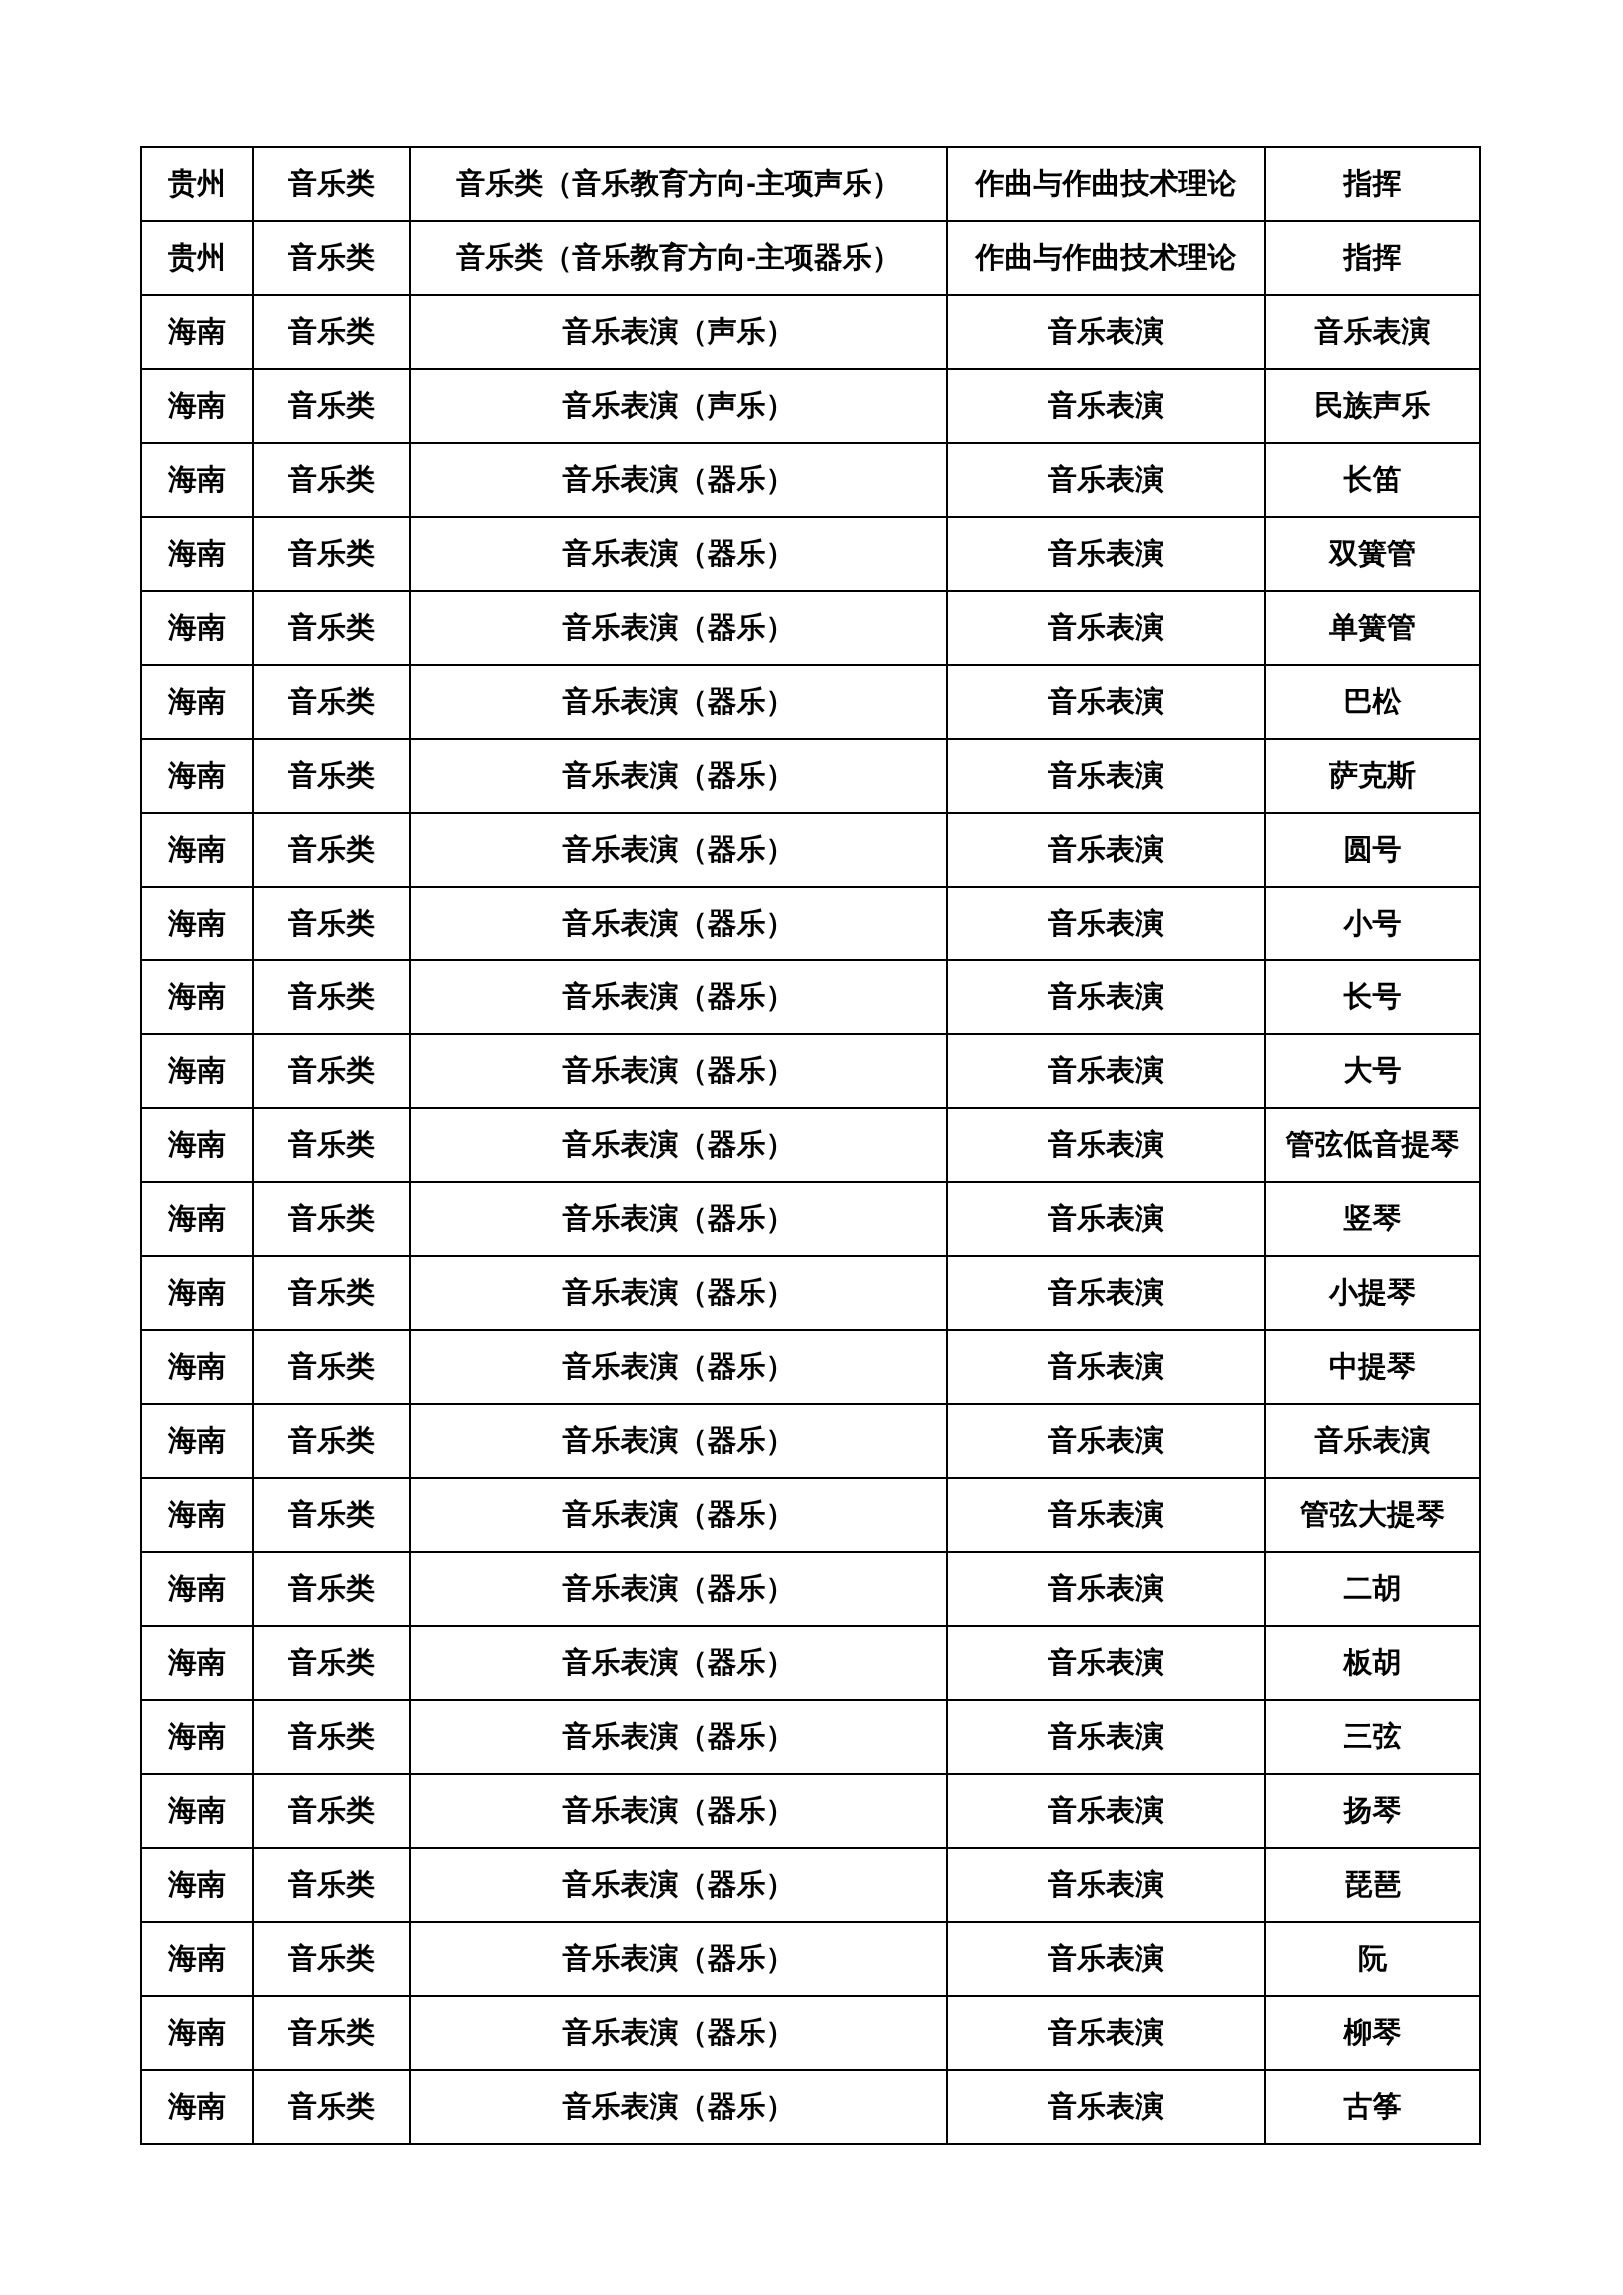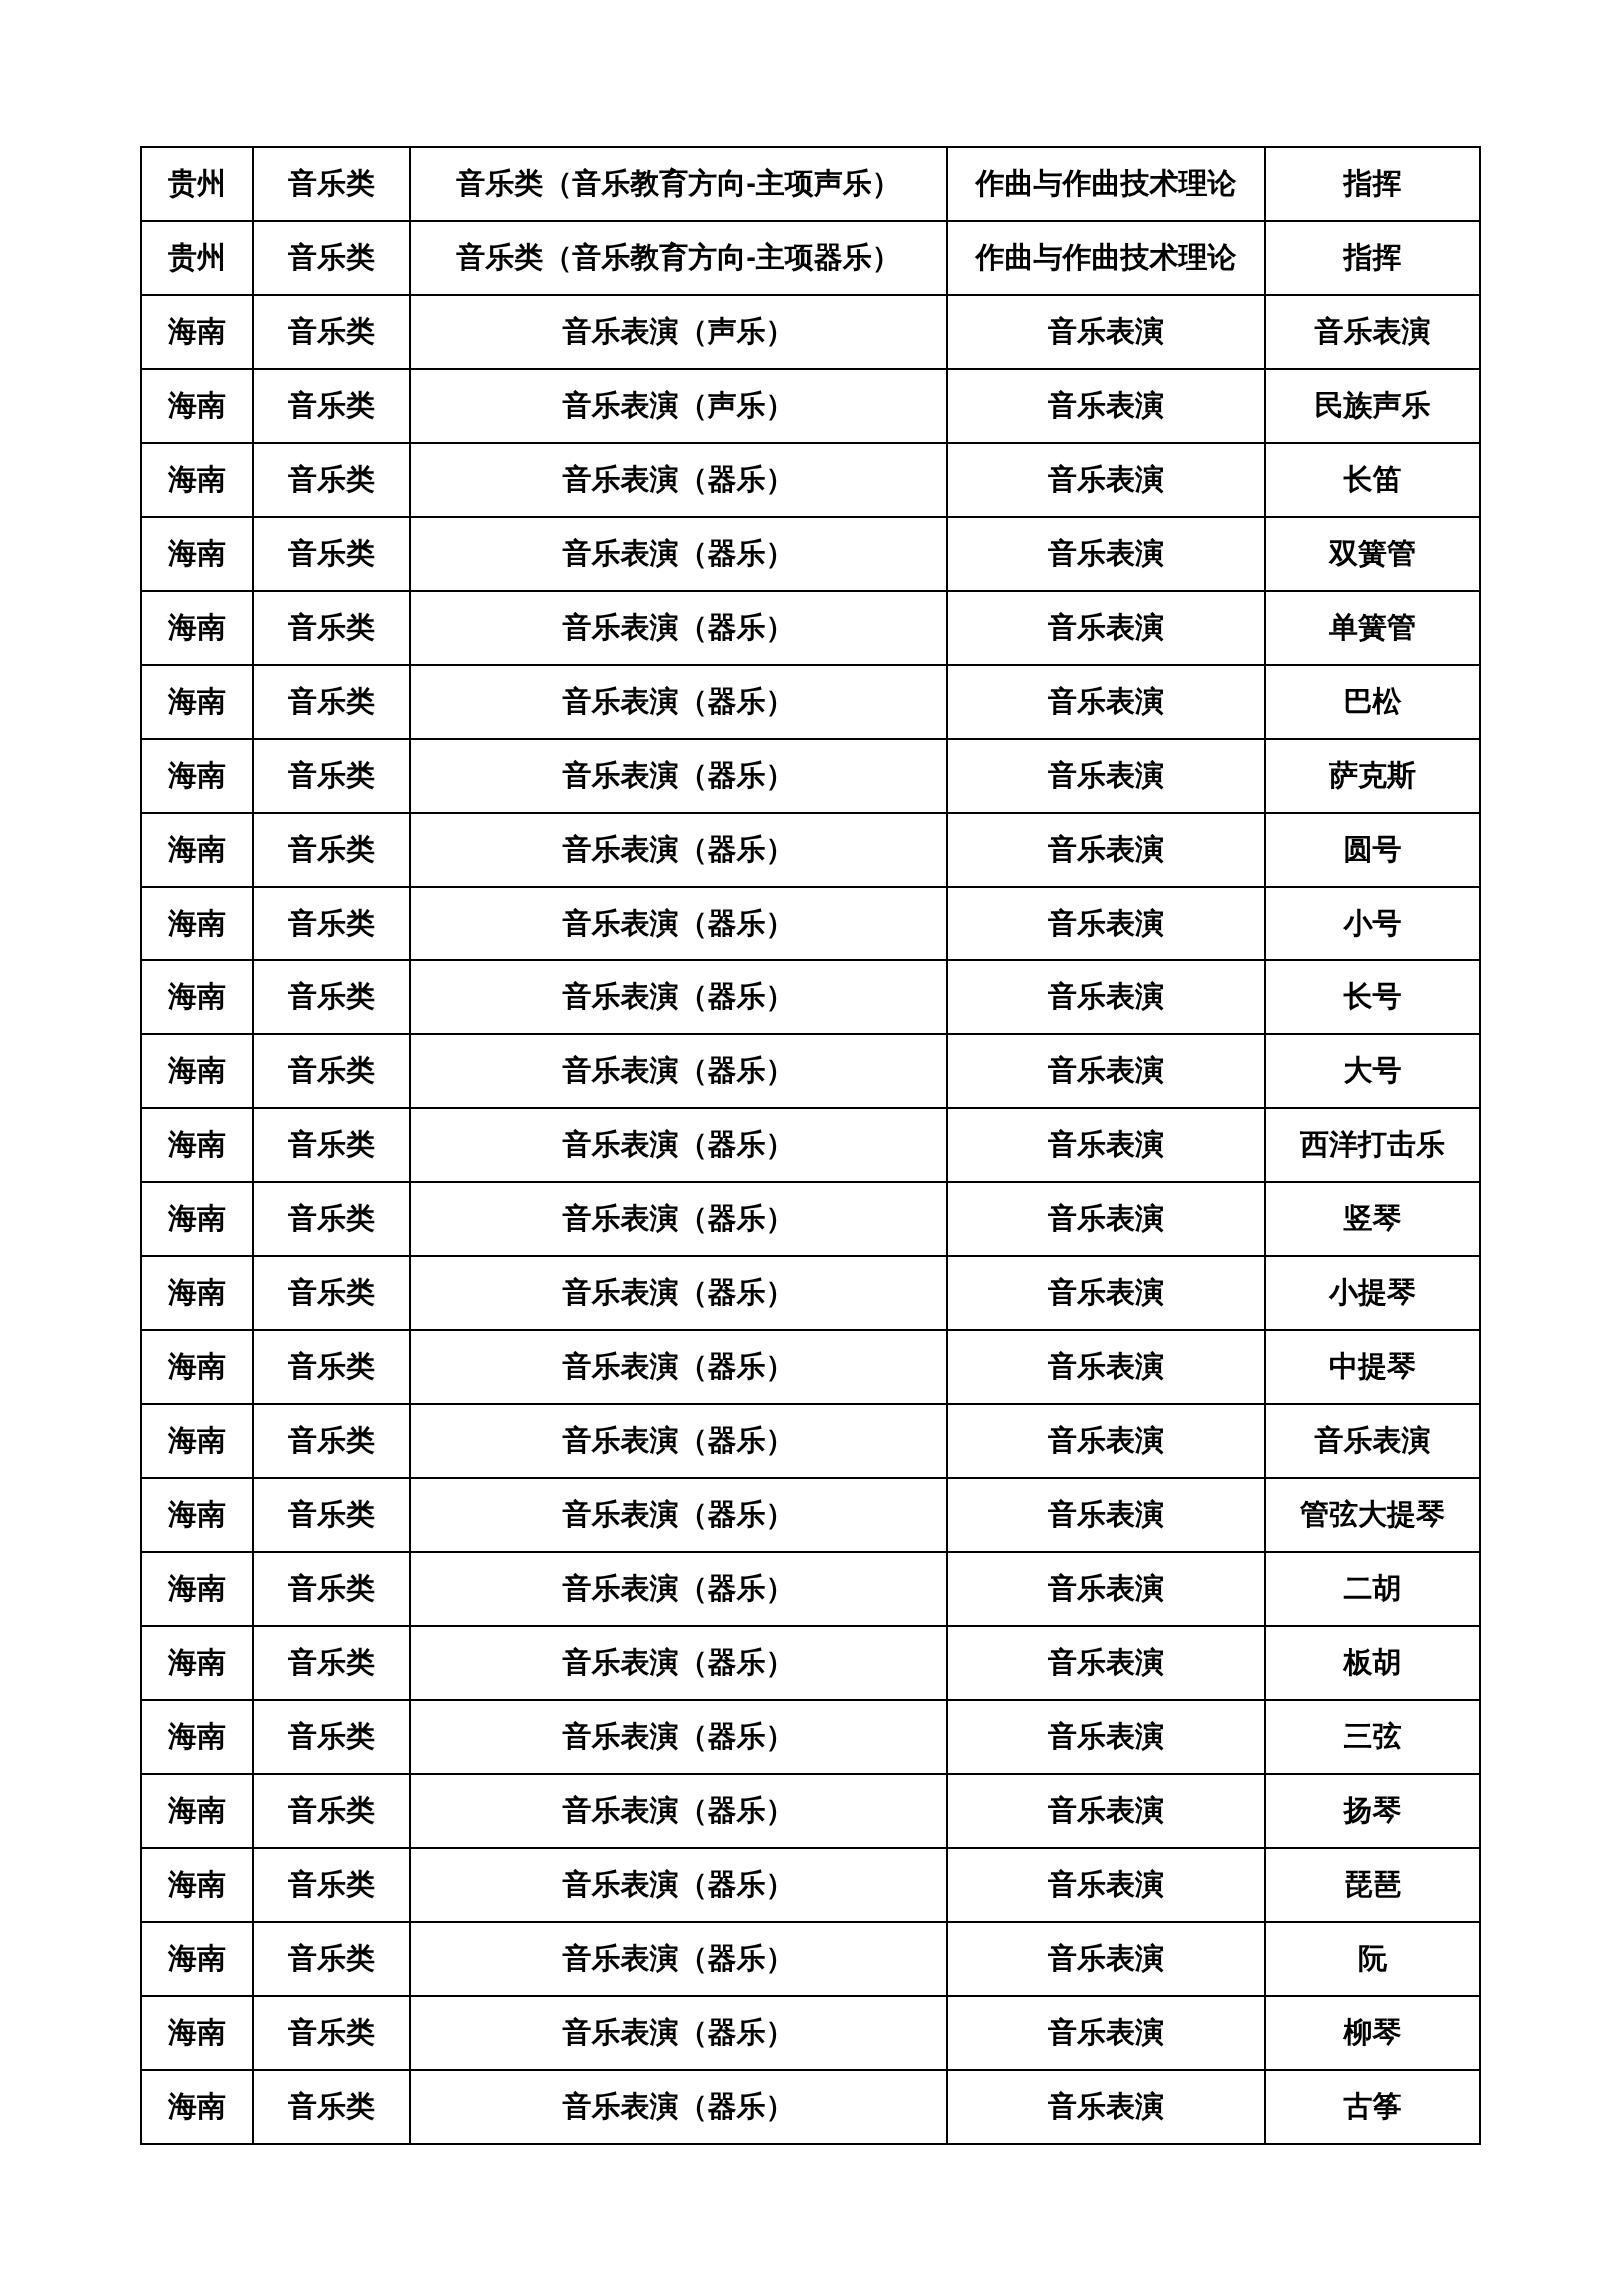--- a/index.html
+++ b/index.html
@@ -150,21 +150,21 @@
           <td>音乐类</td>
           <td>音乐表演（器乐）</td>
           <td>音乐表演</td>
           <td>大号</td>
         </tr>
         <tr>
           <td>海南</td>
           <td>音乐类</td>
           <td>音乐表演（器乐）</td>
           <td>音乐表演</td>
-          <td>西洋打击乐</td>
+          <td>管弦低音提琴</td>
         </tr>
         <tr>
           <td>海南</td>
           <td>音乐类</td>
           <td>音乐表演（器乐）</td>
           <td>音乐表演</td>
           <td>竖琴</td>
         </tr>
         <tr>
           <td>海南</td>

